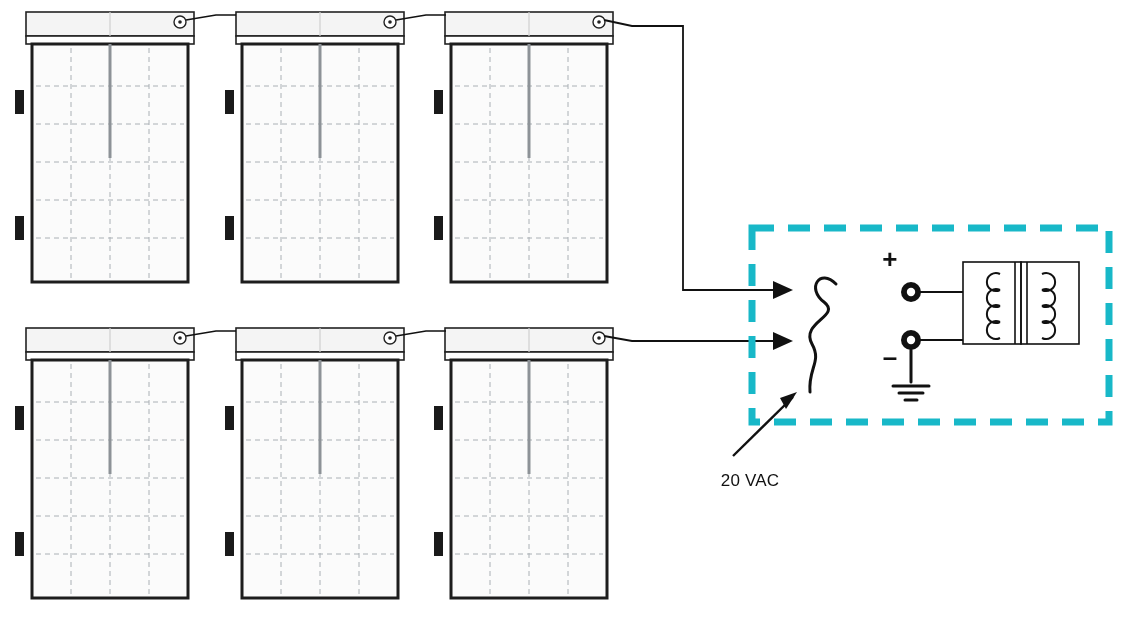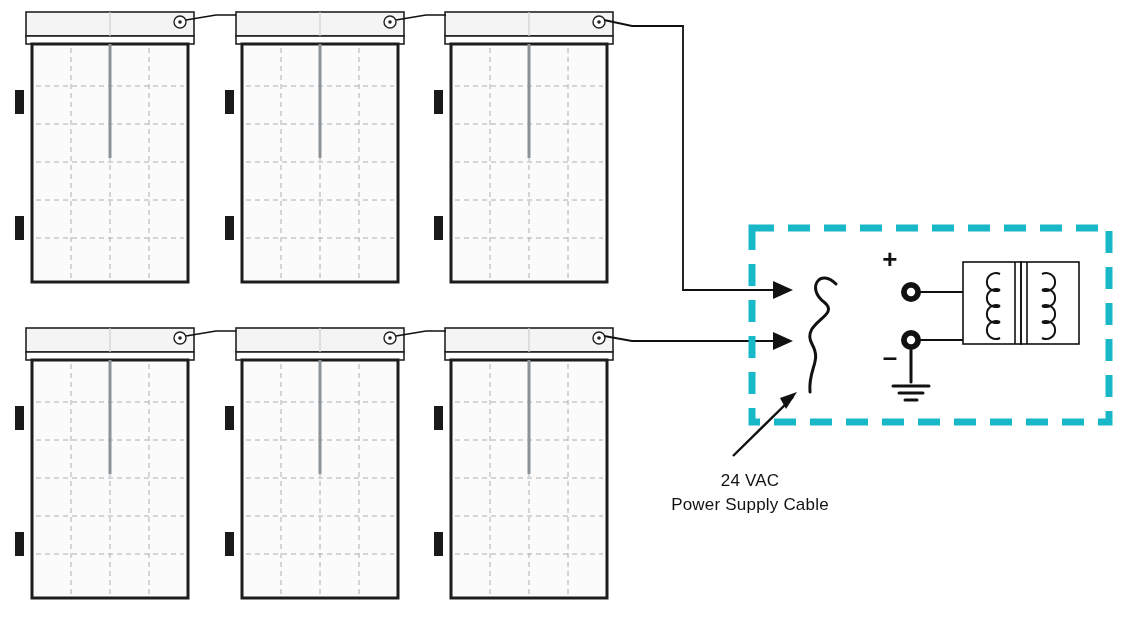--- a/index.html
+++ b/index.html
@@ -260,16 +260,15 @@
       </g>
     </g>
 
     <line x1="733" y1="456" x2="793" y2="397" stroke="#111" stroke-width="2.4"></line>
     <polygon points="797,392 786,409 780,398" fill="#111"></polygon>
   </svg>
 
   <div class="label" style="left:873px;top:248px;width:34px;font-size:26px;font-weight:700;">+</div>
   <div class="label" style="left:873px;top:346px;width:34px;font-size:26px;font-weight:700;">–</div>
 
-  <div class="label" style="left:650px;top:470px;width:200px;">24 VAC</div>
-  <div class="label" style="left:650px;top:494px;width:200px;">Power Supply Cable</div>
+  <div class="label" style="left:650px;top:470px;width:200px;">20 VAC</div>
 
 </div>
 
 </body></html>

